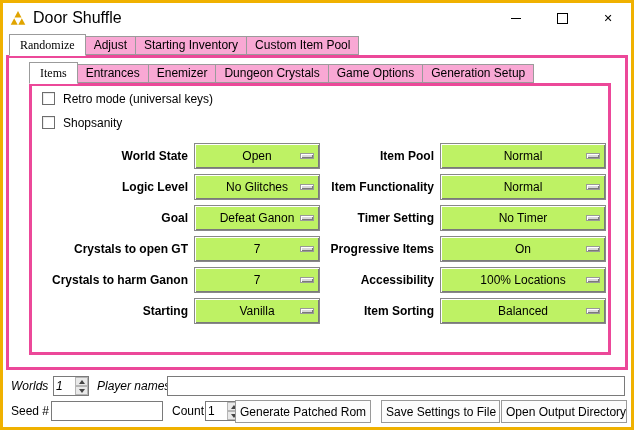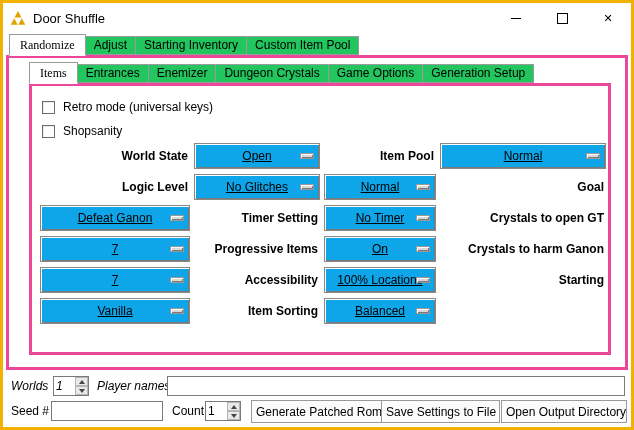--- a/index.html
+++ b/index.html
@@ -4,49 +4,49 @@
 <style>
   html,body { margin:0; padding:0; background:#ffffff; }
   .window {
     position:relative; width:634px; height:430px; box-sizing:border-box;
     border:3px solid #f0b100; background:#ffffff; overflow:hidden;
     font-family:"Liberation Sans", sans-serif; font-size:12px; color:#000;
   }
   
   .titlebar { position:absolute; left:0; top:0; right:0; height:30px; background:#ffffff; display:flex; align-items:center; }
   .app-icon { width:16px; height:14px; margin-left:7px; display:inline-block; }
-  .title-text { margin-left:7px; font-size:13px; }
+  .title-text { margin-left:7px; font-size:16px; }
   .win-controls { margin-left:auto; display:flex; height:100%; }
   .win-btn { width:46px; height:100%; display:flex; align-items:center; justify-content:center; cursor:default; }
   .glyph-min { width:10px; height:1px; background:#000; display:block; }
   .glyph-max { width:9px; height:9px; border:1px solid #000; display:block; }
   .glyph-close { font-size:11px; line-height:11px; }
   
   .tabs { position:absolute; display:flex; align-items:flex-end; z-index:5; height:21px; }
   .tab { box-sizing:border-box; height:19px; line-height:17px; padding:0 8px; border:1px solid #9b9b9b;
-         background:#22c55e; margin-right:-1px; white-space:nowrap; cursor:default; }
+         background:#f9a8d4; margin-right:-1px; white-space:nowrap; cursor:default; }
   .tab.selected { height:22px; line-height:20px; padding:0 10px; background:#ffffff; border-bottom:1px solid #ffffff; margin-bottom:-1px; z-index:6;font-family:Liberation Serif, serif; }
   .outer-tabs { left:6px; top:31px; }
   .pane { position:absolute; border:3px solid #ec4899; background:#ffffff; box-sizing:border-box; }
   .outer-pane { left:3px; right:3px; top:52px; bottom:57px; }
   .inner-tabs { left:20px; top:4px; }
   .inner-pane { left:20px; right:14px; top:25px; bottom:12px; padding:4px 8px; }
   
-  .checkbox-row { display:flex; align-items:flex-end; height:22px; margin:2px 0 0 2px; }
+  .checkbox-row { display:flex; align-items:flex-start; height:22px; margin:2px 0 0 2px; }
   .checkbox { width:13px; height:13px; box-sizing:border-box; background:#fff; border:1px solid #6d6d6d;
               box-shadow:inset 1px 1px 0 rgba(0,0,0,0.08); margin-right:8px; cursor:default; }
   .cb-label { font-size:12px; }
   
   .fields-grid { display:grid; grid-template-columns:150px 126px 112px 166px; column-gap:4px; margin-top:2px; }
   .fields-grid > div { height:31px; display:flex; align-items:center; }
   .field-label { justify-content:flex-end; text-align:left; padding-right:2px; white-space:nowrap;font-weight:bold; }
   .field-dd { justify-content:stretch; }
-  .dropdown { position:relative; width:100%; height:23px; background:#0ea5e9; border:1px solid #888;
+  .dropdown { position:relative; width:100%; height:23px; background:#bef264; border:1px solid #888;
               box-shadow:inset 1px 1px 0 #ffffff, inset -1px -1px 0 #7a7a7a;
-              display:flex; align-items:center; justify-content:center; font:inherit; padding:12px; cursor:default; box-sizing:border-box;text-decoration:underline; }
+              display:flex; align-items:center; justify-content:center; font:inherit; padding:12px; cursor:default; box-sizing:border-box; }
   .dd-value { font-size:12px; }
   .dd-indicator { position:absolute; right:5px; top:50%; margin-top:-3px; width:14px; height:6px; box-sizing:border-box;
                   background:#d9d9d9; border:1px solid #999;
                   box-shadow:inset 1px 1px 0 #ffffff, inset -1px -1px 0 #7a7a7a; }
   
   .bottom-rowA { position:absolute; left:0; right:0; top:372px; height:22px;font-style:italic; }
   .bottom-rowB { position:absolute; left:0; right:0; top:397px; height:24px; }
   .b-label { position:absolute; top:4px; white-space:nowrap; }
   .entry { position:absolute; box-sizing:border-box; border:1px solid #7a7a7a; background:#fff;
            font:inherit; font-size:12px; padding:1px 3px; }
@@ -132,20 +132,21 @@
             </button>
           </div>
 
         <div class="field-label">Logic Level</div>
         <div class="field-dd">
             <button class="dropdown">
               <span class="dd-value">No Glitches</span>
               <span class="dd-indicator"></span>
             </button>
           </div>
+        <div class="field-label">Item Functionality</div>
         <div class="field-dd">
             <button class="dropdown">
               <span class="dd-value">Normal</span>
               <span class="dd-indicator"></span>
             </button>
           </div>
 
         <div class="field-label">Goal</div>
         <div class="field-dd">
             <button class="dropdown">
@@ -235,18 +236,18 @@
       <input class="spin-value" value="1" style="">
       <div class="spin-arrows">
         <div class="spin-btn">
             <span class="tri-up"></span>
           </div>
         <div class="spin-btn">
             <span class="tri-down"></span>
           </div>
       </div>
     </div>
-    <button class="push-btn" style="left:248px; width:136px;">Generate Patched Rom</button>
+    <button class="push-btn" style="left:232px; width:136px;">Generate Patched Rom</button>
     <button class="push-btn" style="left:378px; width:119px;">Save Settings to File</button>
     <button class="push-btn" style="left:498px; width:126px;">Open Output Directory</button>
   </div>
 
 </div>
 
 </body></html>

